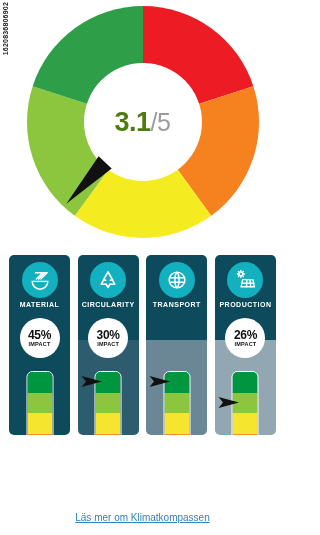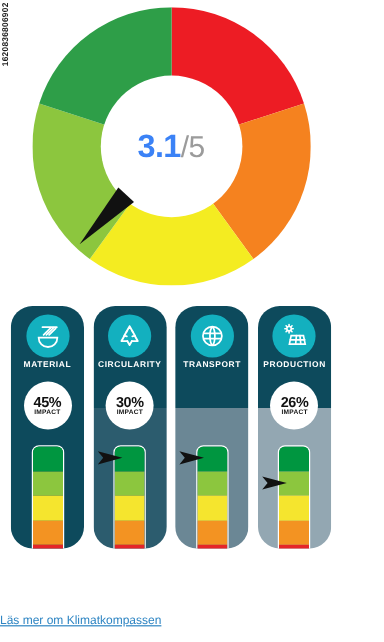--- a/index.html
+++ b/index.html
@@ -56,21 +56,21 @@
     top: 103px;
     transform: translateX(-50%);
     white-space: nowrap;
     text-align: center;
     line-height: 1;
     z-index: 3;
   }
   .gauge-score {
     font-size: 27px;
     font-weight: bold;
-    color: #3b82f6;
+    color: #4d7c0f;
     letter-spacing: -0.5px;
   }
   .gauge-max {
     font-size: 25px;
     font-weight: normal;
     color: #9b9b9b;
     letter-spacing: -0.5px;
   }
 
   
@@ -80,22 +80,22 @@
     top: 255px;
     width: 267px;
     height: 235px;
     display: flex;
     justify-content: space-between;
   }
 
   .card {
     position: relative;
     width: 61px;
-    height: 202px;
-    border-radius: 18px;
+    height: 180px;
+    border-radius: 5px;
     overflow: hidden;
     text-decoration: underline;
   }
   .card-head {
     position: absolute;
     left: 0; top: 0;
     width: 100%;
     height: 85px;
     background: #0d4a5c;
   }
@@ -191,21 +191,21 @@
     pointer-events: none;
   }
   .needle svg { display: block; }
 
   
   .footer-link {
     position: absolute;
     left: 0;
     top: 512px;
     width: 285px;
-    text-align: left;
+    text-align: center;
     font-size: 10px;
     color: #2e85c3;
     text-decoration: underline;
     cursor: pointer;
   }
 </style>
 </head>
 <body>
 
 <div id="app">

